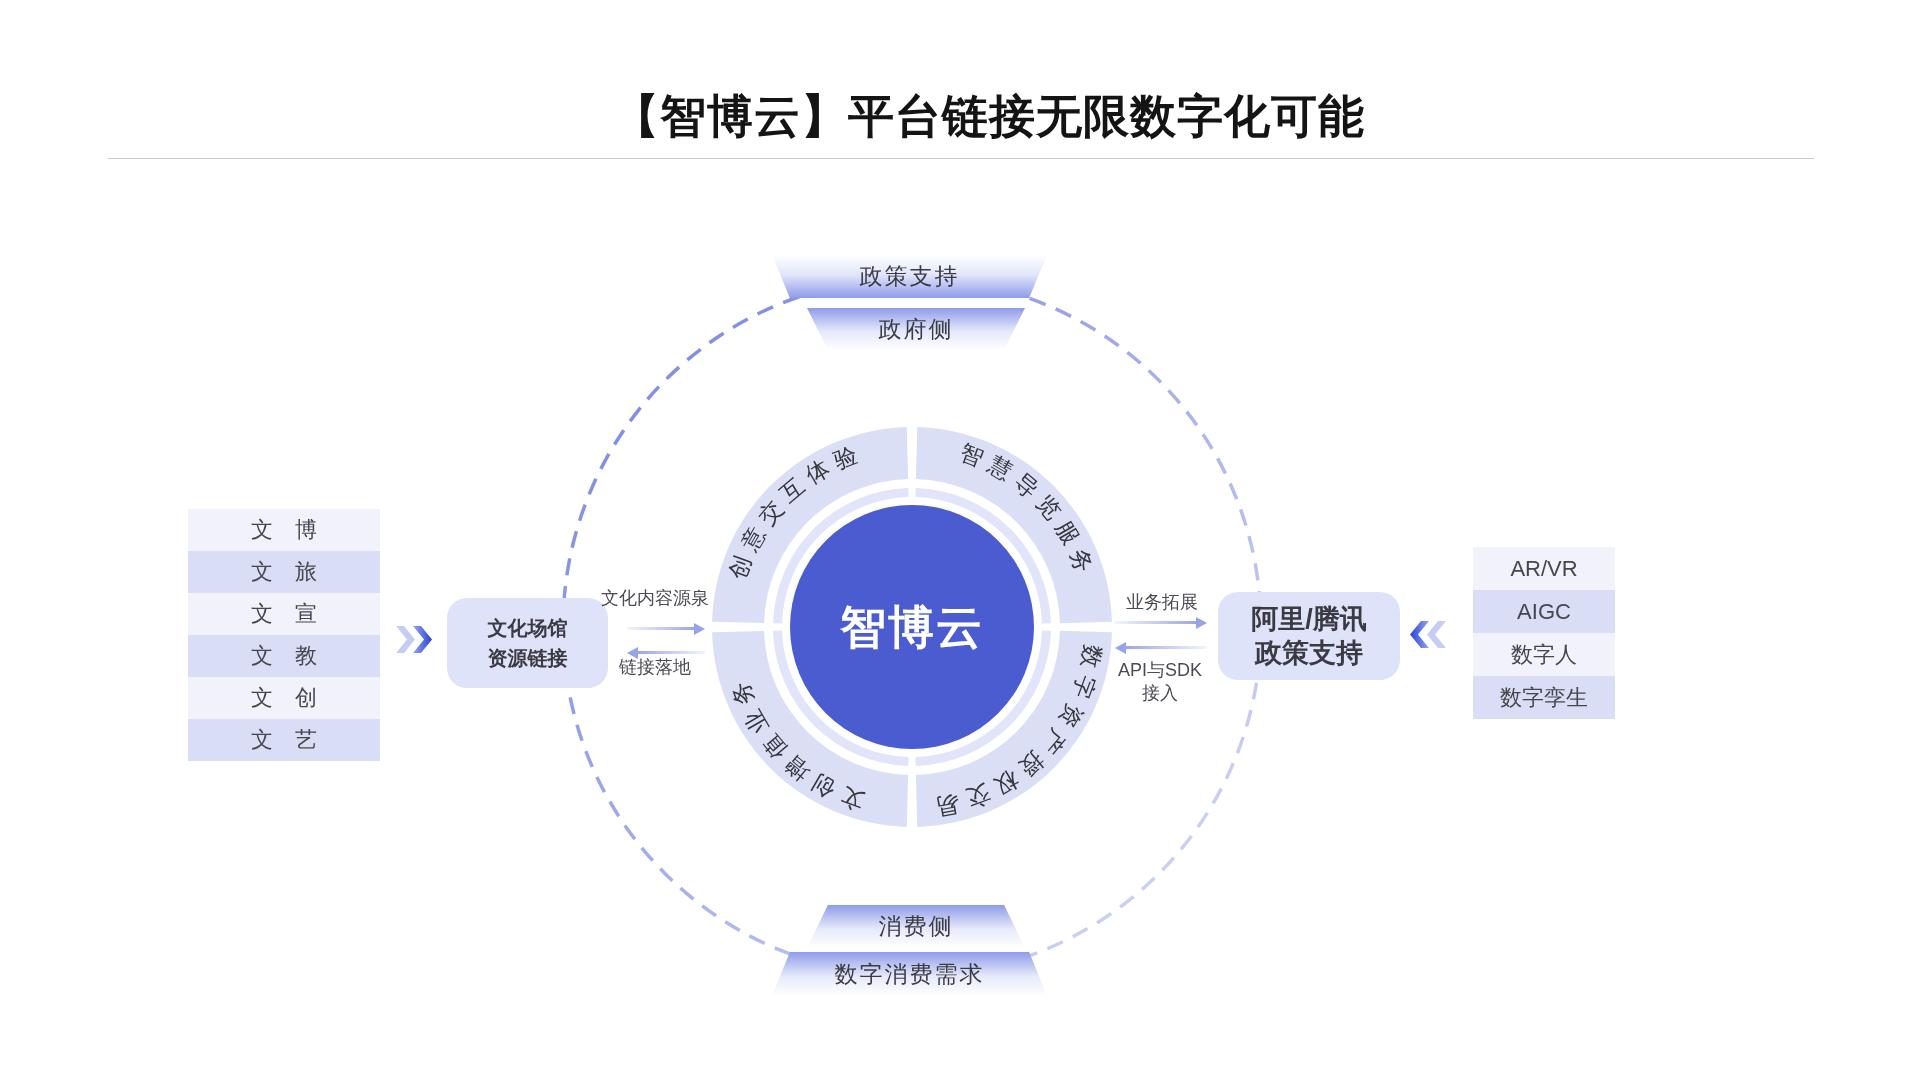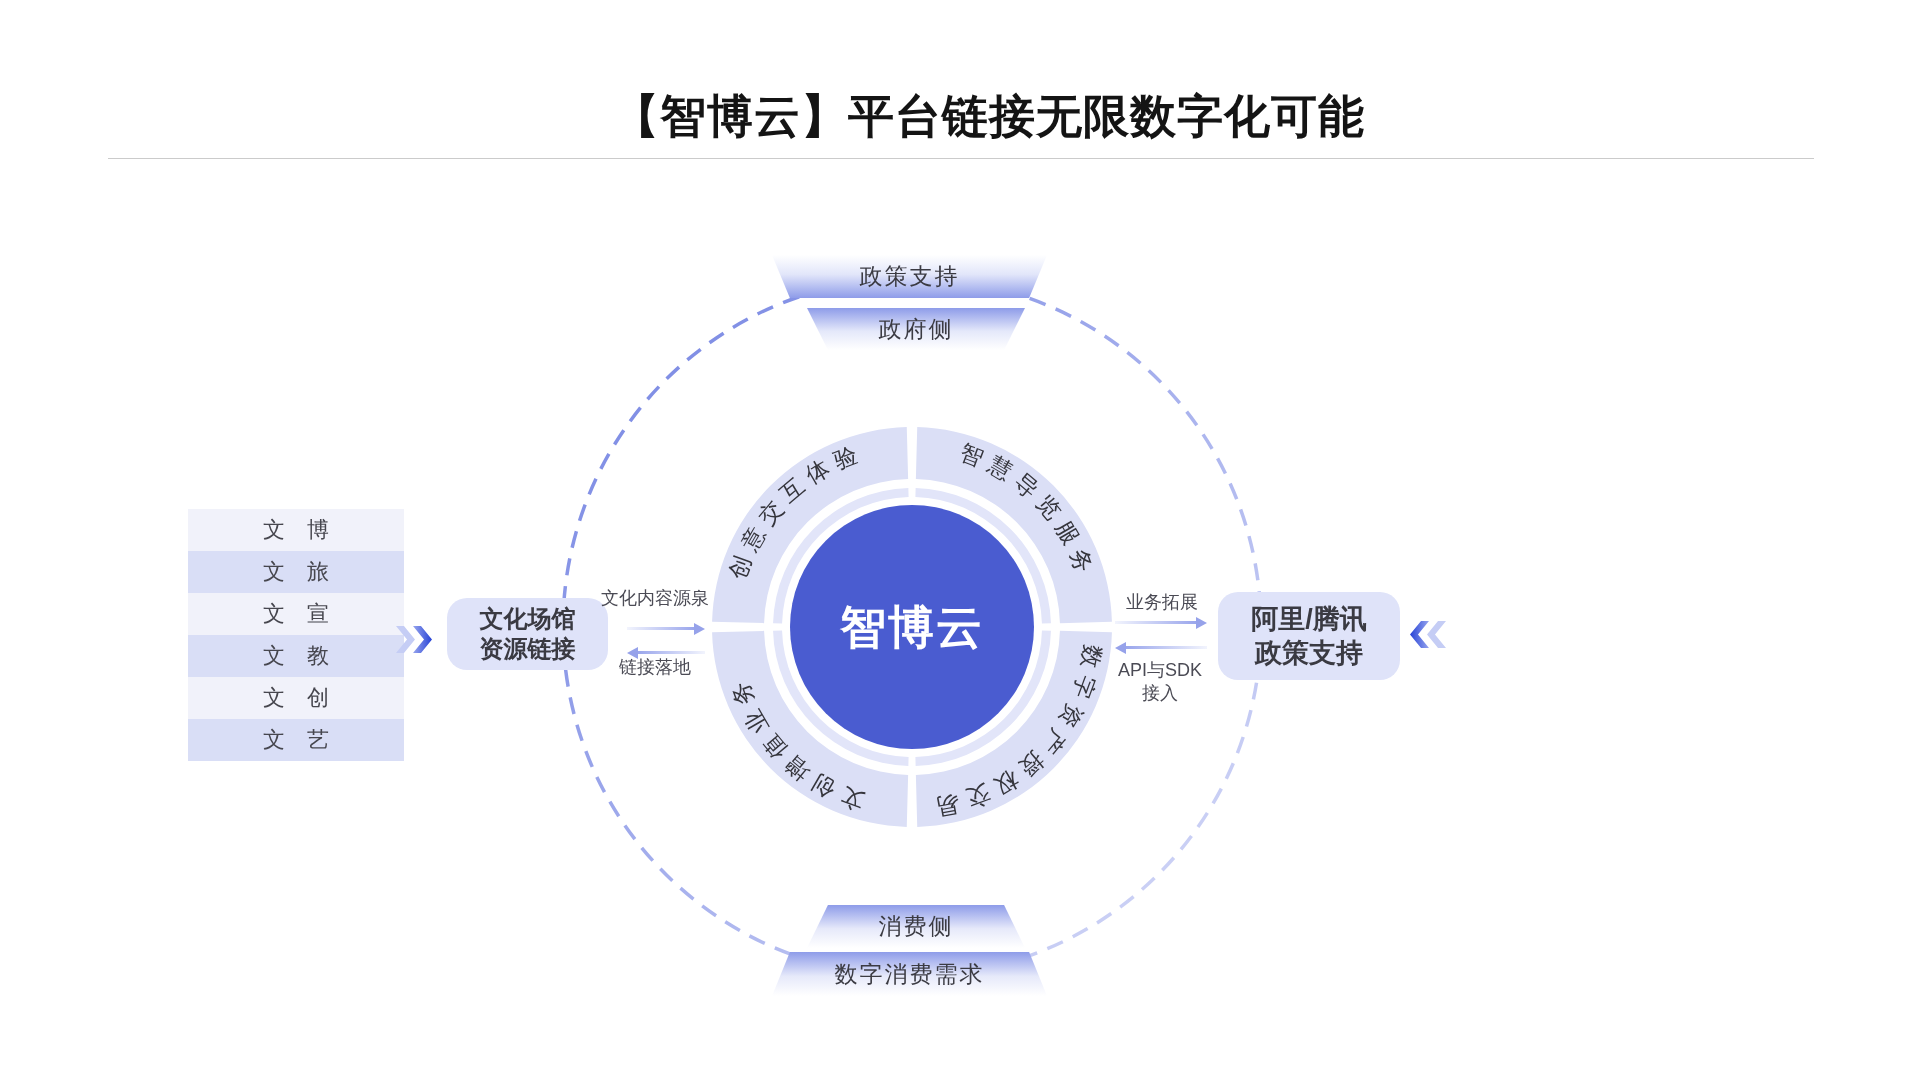--- a/index.html
+++ b/index.html
@@ -28,30 +28,30 @@
   #funnel-consumer{left:807px;top:905px;width:218px;height:43px;
     clip-path:polygon(9.6% 0,90.4% 0,100% 100%,0 100%);
     background:linear-gradient(180deg,#8e9ce9 0%,#e6e9fa 55%,#ffffff 100%);}
   #funnel-demand{left:772px;top:952px;width:275px;height:44px;
     clip-path:polygon(6.5% 0,93.5% 0,100% 100%,0 100%);
     background:linear-gradient(180deg,#8e9ce9 0%,#e6e9fa 55%,#ffffff 100%);}
 
   
   .side-list{display:flex;flex-direction:column;}
   .row{display:flex;align-items:center;justify-content:center;font-size:22px;color:#46464e;}
-  #left-list{left:188px;top:509px;width:216px;}
+  #left-list{left:188px;top:509px;width:192px;}
   #left-list .row{height:42px;}
   #right-list{left:1473px;top:547px;width:142px;}
   #right-list .row{height:43px;}
   .row-light{background:#f1f2fa;}
   .row-shaded{background:#d9def6;}
 
   
   .big-box{background:#dfe3f9;border-radius:20px;display:flex;flex-direction:column;align-items:center;justify-content:center;font-weight:bold;color:#3a3a42;}
-  #left-box{left:447px;top:598px;width:161px;height:72px;font-size:24px;line-height:30px;}
+  #left-box{left:447px;top:598px;width:161px;height:90px;font-size:20px;line-height:30px;}
   #right-box{left:1218px;top:592px;width:182px;height:88px;font-size:27px;line-height:34px;}
 
   
   .chevrons{display:flex;align-items:center;}
   .chev{width:19px;height:27px;}
   .chev+.chev{margin-left:-2px;}
   .chev-r{clip-path:polygon(0 0,42% 0,100% 50%,42% 100%,0 100%,58% 50%);}
   .chev-l{clip-path:polygon(100% 0,58% 0,0 50%,58% 100%,100% 100%,42% 50%);}
   .chev-light{background:#c5cdf5;}
   .chev-dark-r{background:linear-gradient(90deg,#97a5ee,#2743d6);}
@@ -182,14 +182,20 @@
   <div class="abs big-box" id="right-box">
     <span>阿里/腾讯</span>
     <span>政策支持</span>
   </div>
 
   <div class="abs chevrons" id="right-chevrons">
     <div class="chev chev-l chev-dark-l"></div>
     <div class="chev chev-l chev-light"></div>
   </div>
 
+  <div class="abs side-list" id="right-list">
+    <div class="row row-light">AR/VR</div>
+    <div class="row row-shaded">AIGC</div>
+    <div class="row row-light">数字人</div>
+    <div class="row row-shaded">数字孪生</div>
+  </div>
 
 </div>
 
 </body></html>

